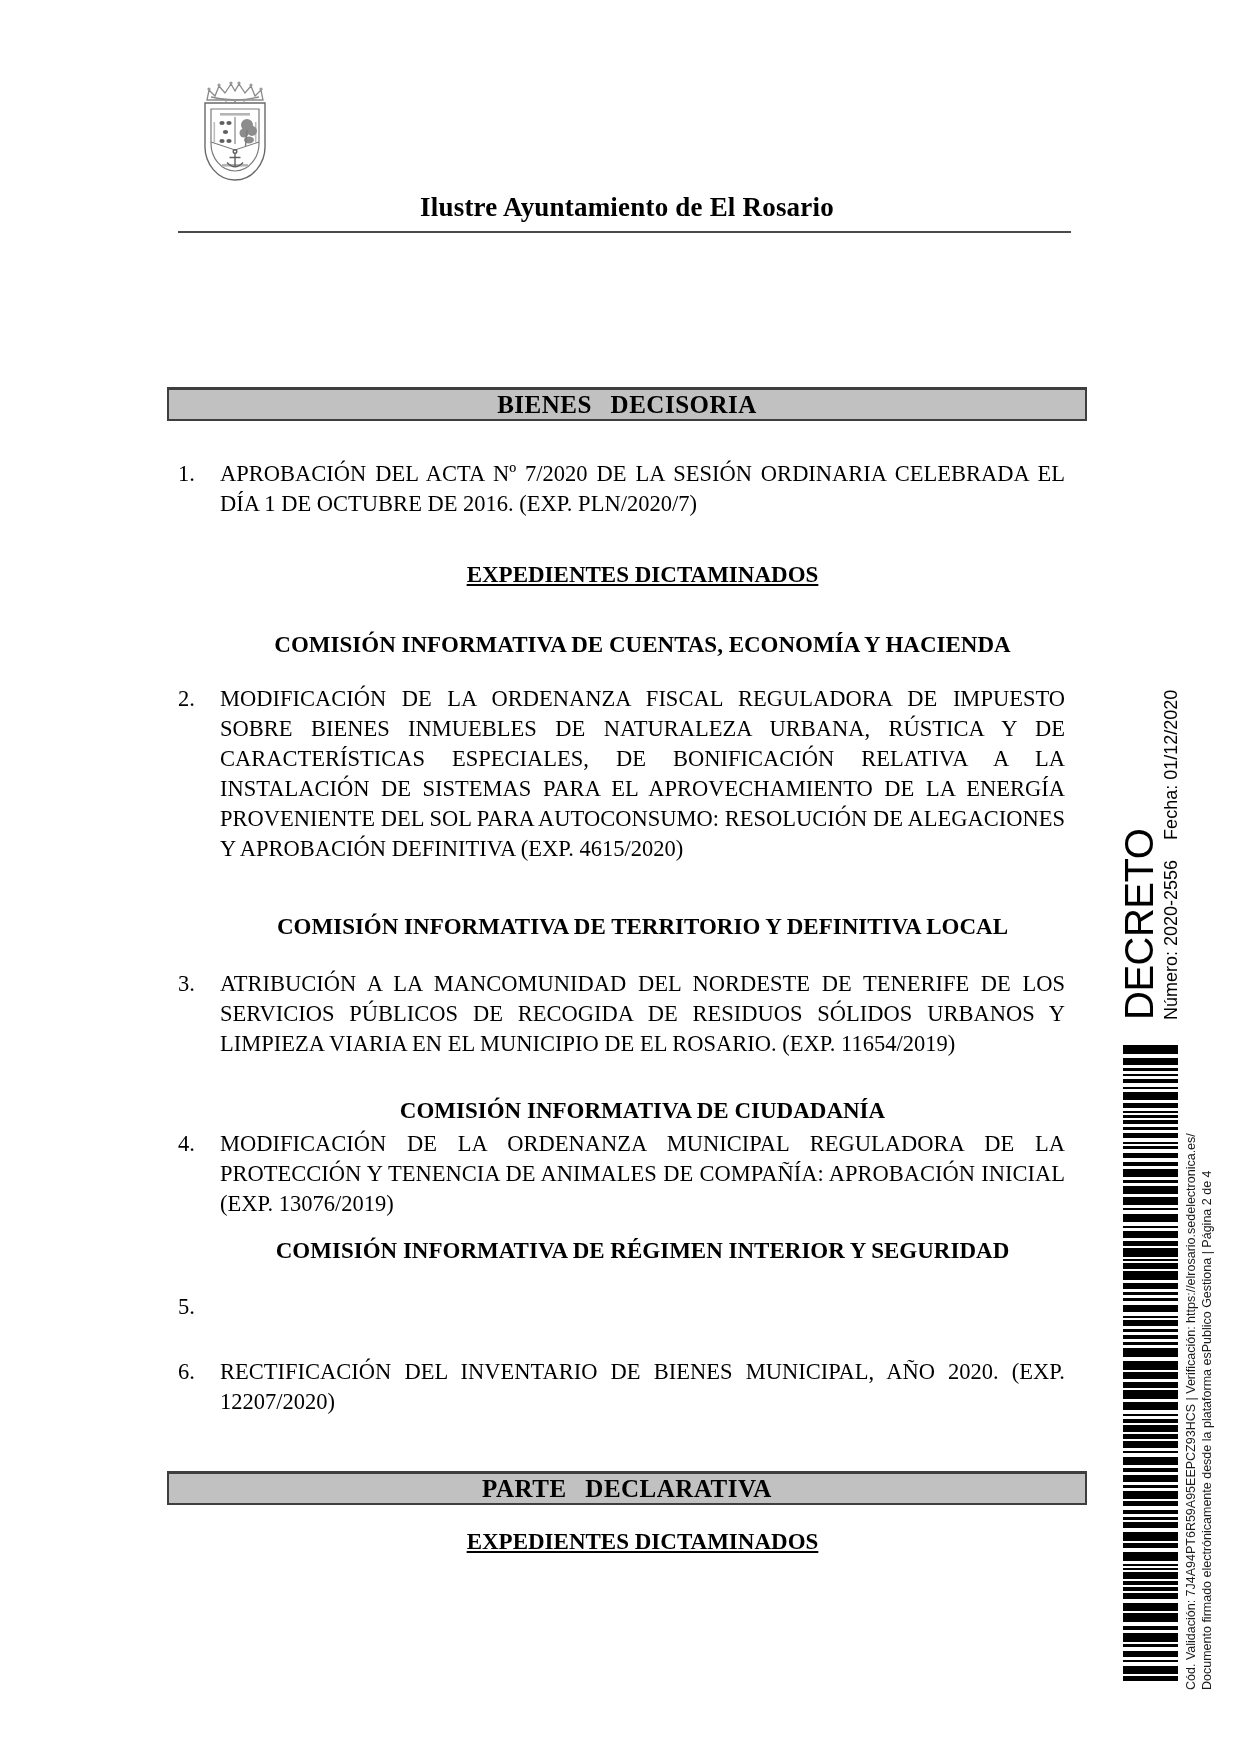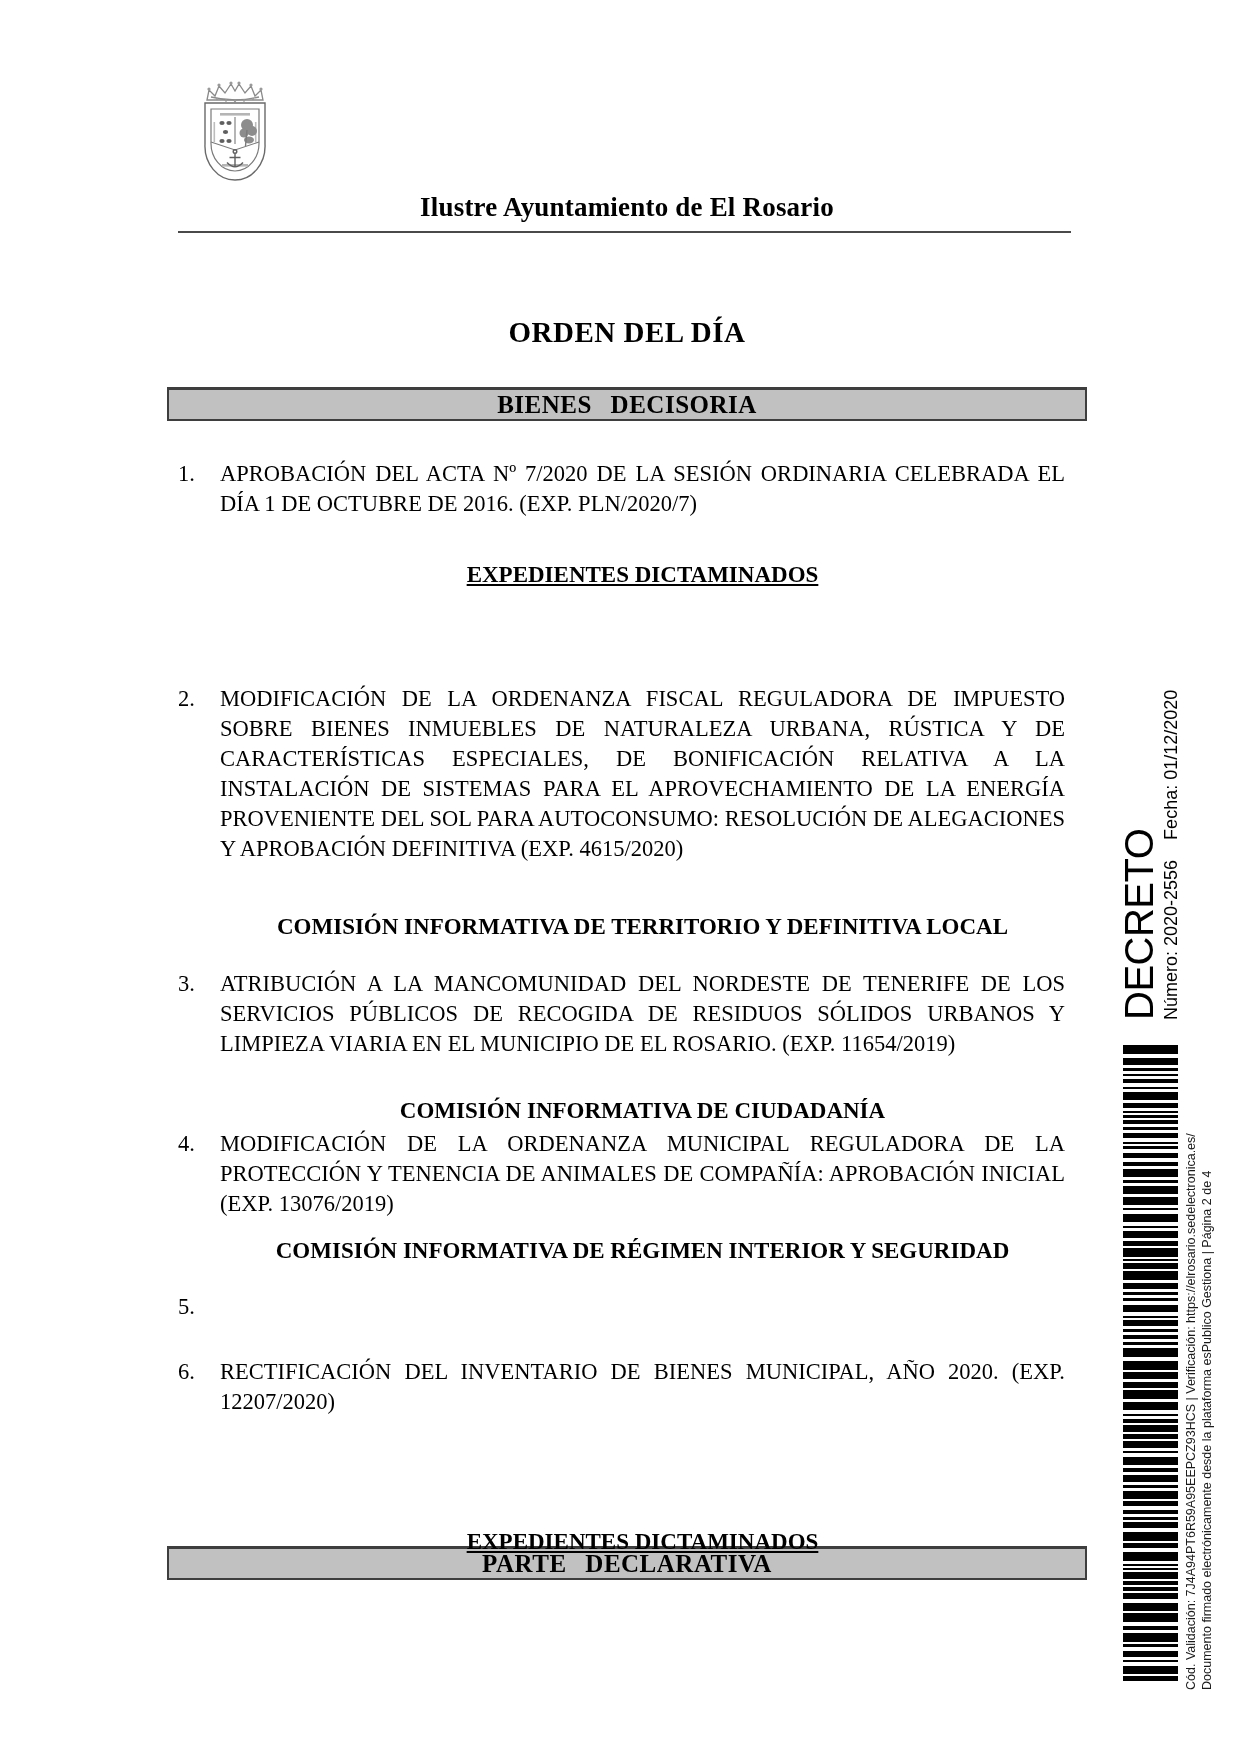--- a/index.html
+++ b/index.html
@@ -27,21 +27,21 @@
   #doc-title{
     top:316px;text-align:center;font-size:29px;font-weight:bold;letter-spacing:.5px;
   }
   .section-bar{
     box-sizing:border-box;height:34px;background:#c1c1c1;
     border:2px solid #3e3e3e;border-top-width:3px;
     text-align:center;font-size:25px;font-weight:bold;line-height:29px;
     word-spacing:12px;letter-spacing:.5px;
   }
   #bar-decisoria{top:387px;}
-  #bar-declarativa{top:1546px;text-align:center;}
+  #bar-declarativa{top:1471px;text-align:center;}
 
   .item{
     position:absolute;left:53px;width:845px;
     font-size:22.5px;line-height:30px;text-align:justify;text-justify:inter-word;
   }
   .item .num{position:absolute;left:-42px;}
   #item-1{top:459px;}
   #item-2{top:684px;}
   #item-3{top:969px;}
   #item-4{top:1129px;}
@@ -144,35 +144,35 @@
       <circle cx="40" cy="73.5" r="1.8"></circle>
       <path d="M40,75.5 L40,89 M34.5,79.5 L45.5,79.5 M32,84.5 Q40,93 48,84.5"></path>
     </g>
   </svg>
 
   <div id="org-title">Ilustre Ayuntamiento de El Rosario</div>
   <div id="header-rule"></div>
 
   <div id="doc">
 
-    <div id="doc-title" class="abs">ORDEN DEL DÍA</div>
 
     <div id="bar-decisoria" class="abs section-bar">
       <span>BIENES DECISORIA</span>
     </div>
 
     <div id="item-1" class="item">
       <span class="num">1.</span>
       <span>APROBACIÓN DEL ACTA Nº 7/2020 DE LA SESIÓN ORDINARIA CELEBRADA EL DÍA 1 DE OCTUBRE DE 2016. (EXP. PLN/2020/7)</span>
     </div>
 
     <div id="expedientes-1" class="center-head">
       <span class="u">EXPEDIENTES DICTAMINADOS</span>
     </div>
 
+    <div id="comision-1" class="center-head">COMISIÓN INFORMATIVA DE CUENTAS, ECONOMÍA Y HACIENDA</div>
 
     <div id="item-2" class="item">
       <span class="num">2.</span>
       <span>MODIFICACIÓN DE LA ORDENANZA FISCAL REGULADORA DE IMPUESTO SOBRE BIENES INMUEBLES DE NATURALEZA URBANA, RÚSTICA Y DE CARACTERÍSTICAS ESPECIALES, DE BONIFICACIÓN RELATIVA A LA INSTALACIÓN DE SISTEMAS PARA EL APROVECHAMIENTO DE LA ENERGÍA PROVENIENTE DEL SOL PARA AUTOCONSUMO: RESOLUCIÓN DE ALEGACIONES Y APROBACIÓN DEFINITIVA (EXP. 4615/2020)</span>
     </div>
 
     <div id="comision-2" class="center-head">COMISIÓN INFORMATIVA DE TERRITORIO Y DEFINITIVA LOCAL</div>
 
     <div id="item-3" class="item">
       <span class="num">3.</span>

